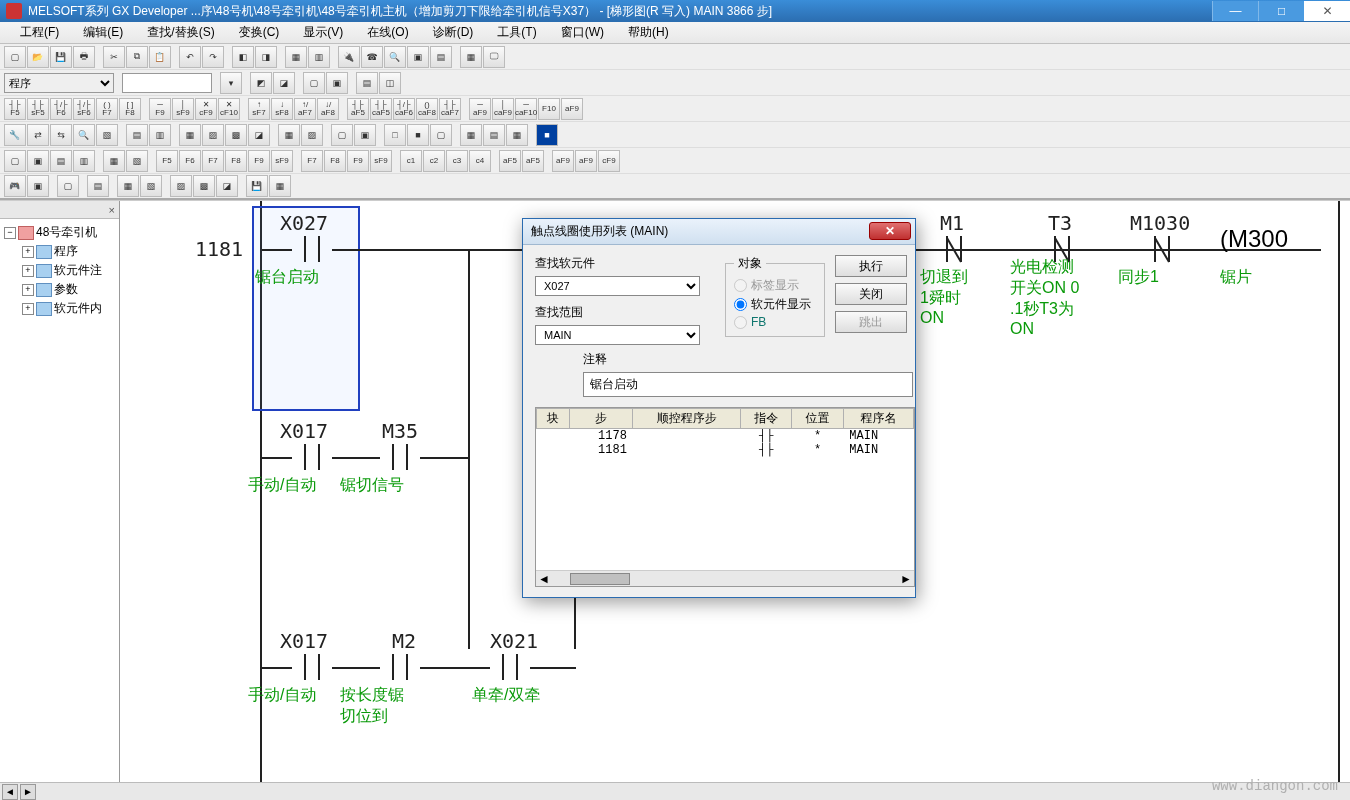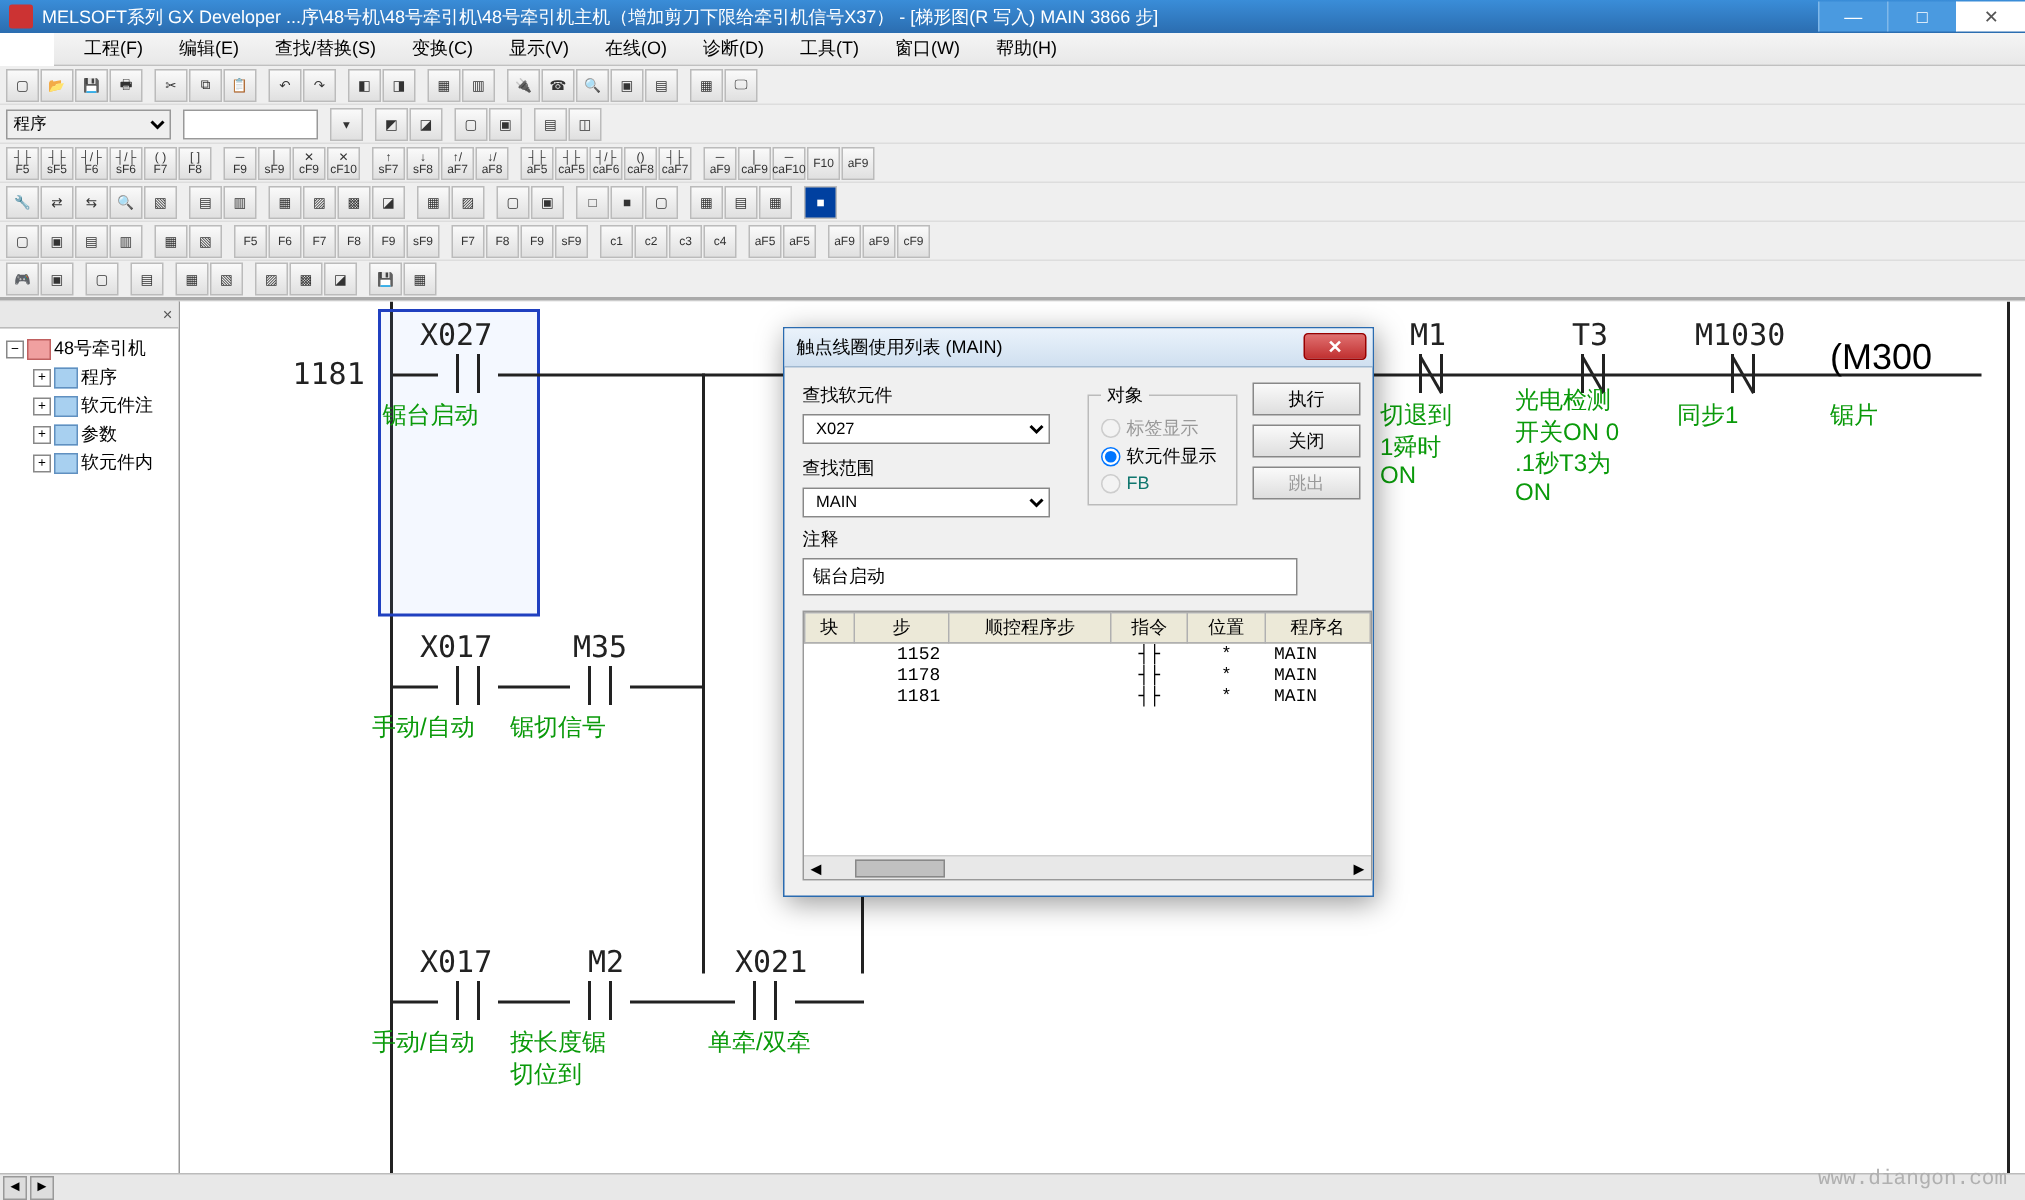--- a/index.html
+++ b/index.html
@@ -6,21 +6,21 @@
 body { width: 1350px; height: 800px; background: #fff; font-size: 12px; overflow: hidden; position: relative; }
 
 
 .title-bar { height: 22px; background: linear-gradient(#3a8dd8, #2b6db0); color: #fff; display: flex; align-items: center; padding-left: 6px; font-size: 12px; position: relative; }
 .title-bar .icon-box { width: 16px; height: 16px; background: #c33; margin-right: 6px; border-radius: 2px; }
 .title-bar .spacer { flex: 1; }
 .title-btn { width: 46px; height: 20px; background: #4a9ae0; border-left: 1px solid rgba(255,255,255,0.3); display: inline-flex; align-items: center; justify-content: center; color: #fff; }
 .title-btn.close { background: #fff; color: #555; }
 
 
-.menu-bar { height: 22px; background: linear-gradient(#f5f5f5,#e8e8e8); border-bottom: 1px solid #c0c0c0; display: flex; align-items: center; padding-left: 8px; gap: 0; margin-left: 36px; }
+.menu-bar { height: 22px; background: linear-gradient(#f5f5f5,#e8e8e8); border-bottom: 1px solid #c0c0c0; display: flex; align-items: center; padding-left: 8px; gap: 0; }
 .menu-bar span { padding: 2px 12px; cursor: default; }
 
 
 .toolbars { background: #efefef; border-bottom: 1px solid #ccc; }
 .tb-row { display: flex; align-items: center; padding: 2px 4px; border-bottom: 1px solid #ddd; height: 26px; gap: 1px; }
 .tb-btn { width: 22px; height: 22px; border: 1px solid #bbb; background: linear-gradient(#fafafa,#e0e0e0); display: inline-flex; align-items: center; justify-content: center; font-size: 9px; color: #333; cursor: default; }
 .tb-sep { width: 6px; }
 .tb-btn.tiny { font-size: 8px; line-height: 1; text-align: center; }
 .tb-select { height: 20px; border: 1px solid #999; font-size: 11px; }
 .tb-input { height: 20px; border: 1px solid #999; width: 90px; }
@@ -61,21 +61,21 @@
 .dlg-title { height: 26px; background: linear-gradient(#eaf2fb,#d0e0f0); border-bottom: 1px solid #a0b8d0; display: flex; align-items: center; padding-left: 8px; position: relative; }
 .dlg-close { position: absolute; right: 4px; top: 3px; width: 42px; height: 18px; background: linear-gradient(#e07070,#c03030); border: 1px solid #900; border-radius: 3px; color: #fff; display: flex; align-items: center; justify-content: center; font-weight: bold; }
 .dlg-body { padding: 10px 12px; display: grid; grid-template-columns: 180px 100px 80px; gap: 6px 10px; align-items: start; }
 .dlg-body label.sect { display: block; margin-bottom: 4px; }
 .dlg-select { width: 165px; height: 20px; border: 1px solid #888; background: #fff; font-size: 11px; padding-left: 4px; }
 .dlg-btn { width: 72px; height: 22px; border: 1px solid #888; background: linear-gradient(#fafafa,#dedede); font-size: 12px; }
 .dlg-btn[disabled] { color: #999; }
 .fieldset { border: 1px solid #bbb; padding: 4px 8px 6px; font-size: 12px; }
 .fieldset legend { padding: 0 4px; }
 .radio-row { display: flex; align-items: center; gap: 4px; padding: 1px 0; }
-.dlg-comment { grid-column: 1 / span 3; }
+.dlg-comment { grid-column: 1 / span 3; margin-left: 48px; }
 .dlg-comment .inner { background: #fff; border: 1px solid #888; padding: 3px 6px; width: 330px; }
 .dlg-table-wrap { grid-column: 1 / span 3; border: 1px solid #999; background: #fff; height: 180px; margin-top: 4px; position: relative; }
 .dlg-table { width: 100%; border-collapse: collapse; font-size: 12px; }
 .dlg-table th { background: #ece9d8; border: 1px solid #b0b0b0; padding: 1px 4px; font-weight: normal; }
 .dlg-table td { border: none; padding: 0 6px; text-align: right; font-family: "Courier New", monospace; }
 .dlg-table td.l { text-align: left; }
 .dlg-table td.c { text-align: center; }
 .dlg-scroll { position: absolute; bottom: 0; left: 0; right: 0; height: 16px; background: #e8e8e8; border-top: 1px solid #ccc; display: flex; align-items: center; }
 .dlg-scroll .thumb { height: 12px; width: 60px; background: #c0c0c0; border: 1px solid #888; margin-left: 18px; }
 
@@ -460,28 +460,20 @@
           <th>步</th>
           <th>顺控程序步</th>
           <th>指令</th>
           <th>位置</th>
           <th>程序名</th>
         </tr>
           </thead>
         <tbody id="result-rows">
             <tr>
               <td></td>
-              <td>1152</td>
-              <td></td>
-              <td class="c">┤├</td>
-              <td class="c">*</td>
-              <td class="l">MAIN</td>
-            </tr>
-            <tr>
-              <td></td>
               <td>1178</td>
               <td></td>
               <td class="c">┤├</td>
               <td class="c">*</td>
               <td class="l">MAIN</td>
             </tr>
             <tr>
               <td></td>
               <td>1181</td>
               <td></td>

